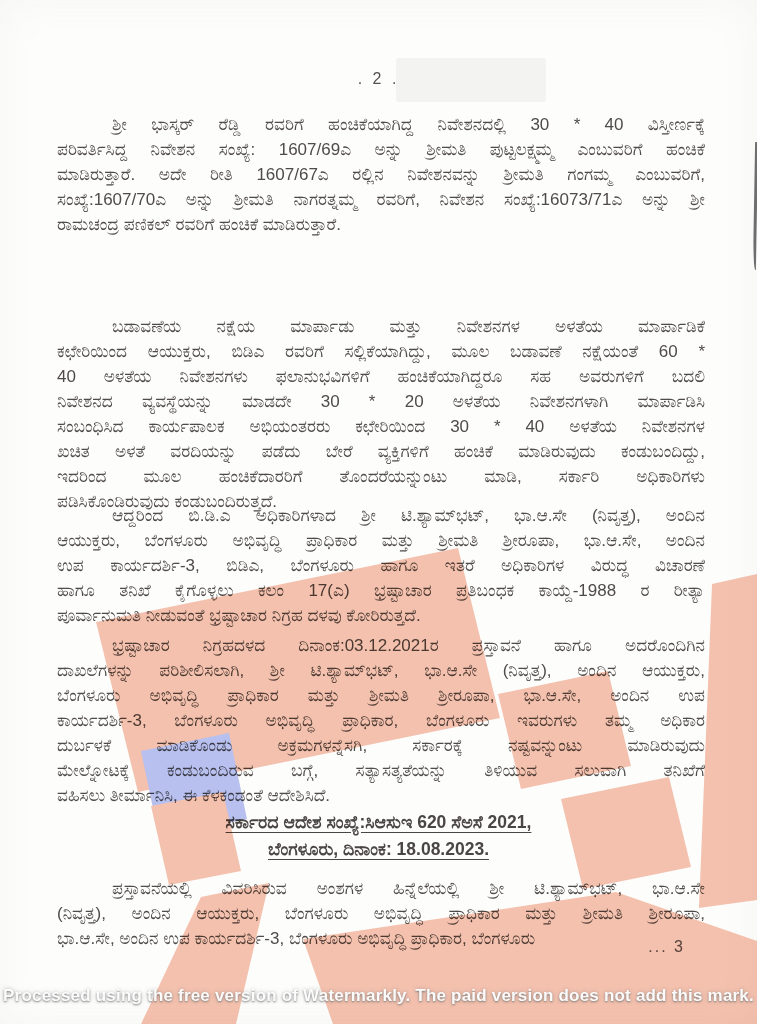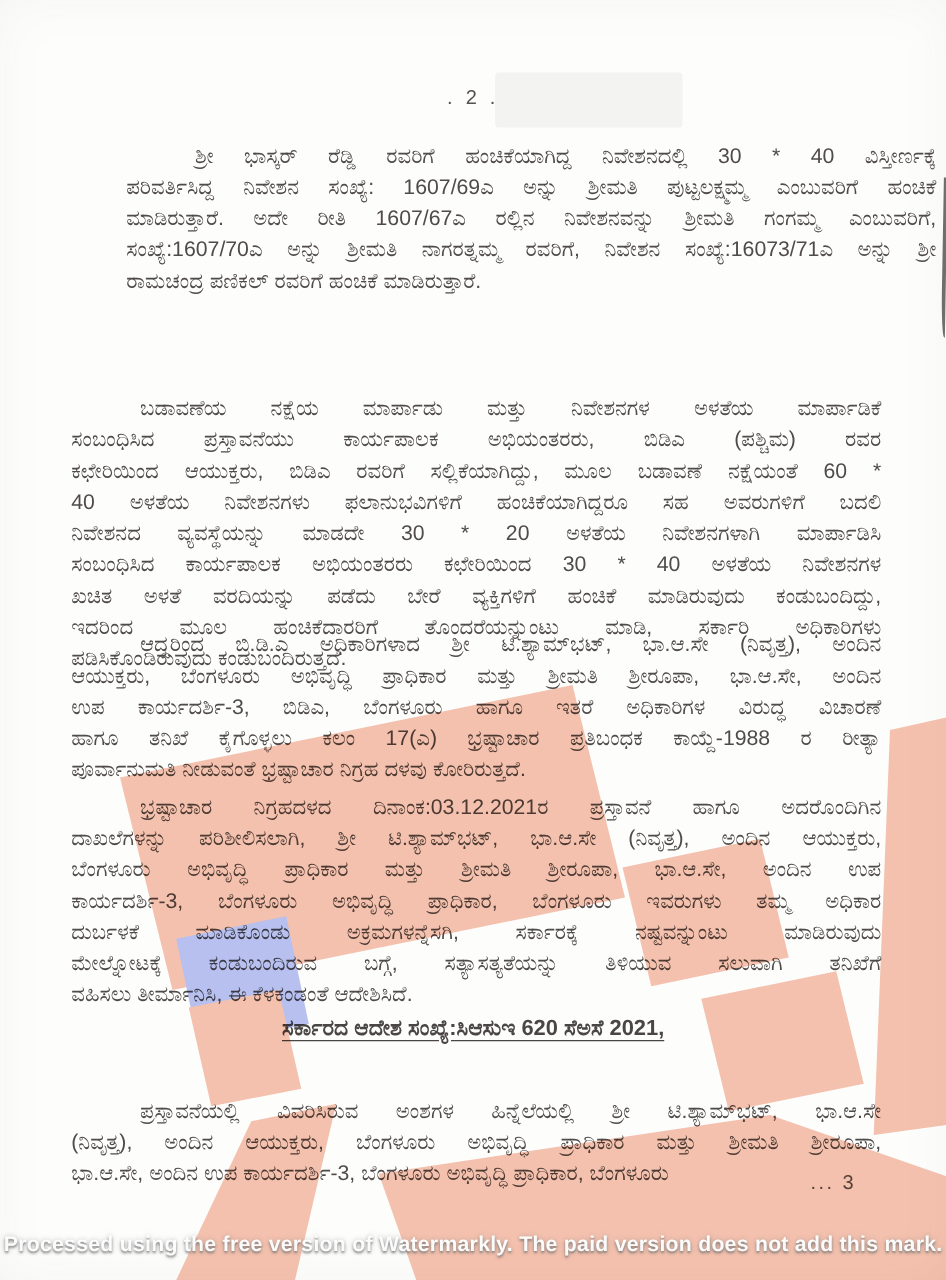--- a/index.html
+++ b/index.html
@@ -22,21 +22,21 @@
   .para{position:absolute;left:0;width:648px;}
   .line{
     height:25px;
     text-align:justify;
     text-align-last:justify;
     white-space:nowrap;
     overflow:visible;
   }
   .line.last{text-align-last:left;white-space:normal;}
   .line.indent{padding-left:55px;}
-  .p1{top:112px;margin-left:44px;}
+  .p1{top:112px;}
   .p2{top:268px;margin-top:46px;}
   .p3{top:503px;}
   .p4{top:633px;}
   .p5{top:876px;}
   .pagenum-top{
     position:absolute;top:70px;left:0;width:100%;
     text-align:center;color:#55504d;font-size:16px;letter-spacing:3px;
     z-index:1;
   }
   .order-heading{
@@ -94,21 +94,20 @@
   <div class="content">
     <div class="para p1">
         <div class="line indent">ಶ್ರೀ ಭಾಸ್ಕರ್ ರೆಡ್ಡಿ ರವರಿಗೆ ಹಂಚಿಕೆಯಾಗಿದ್ದ ನಿವೇಶನದಲ್ಲಿ 30 * 40 ವಿಸ್ತೀರ್ಣಕ್ಕೆ</div>
         <div class="line">ಪರಿವರ್ತಿಸಿದ್ದ ನಿವೇಶನ ಸಂಖ್ಯೆ: 1607/69ಎ ಅನ್ನು ಶ್ರೀಮತಿ ಪುಟ್ಟಲಕ್ಷ್ಮಮ್ಮ ಎಂಬುವರಿಗೆ ಹಂಚಿಕೆ</div>
         <div class="line">ಮಾಡಿರುತ್ತಾರೆ. ಅದೇ ರೀತಿ 1607/67ಎ ರಲ್ಲಿನ ನಿವೇಶನವನ್ನು ಶ್ರೀಮತಿ ಗಂಗಮ್ಮ ಎಂಬುವರಿಗೆ,</div>
         <div class="line">ಸಂಖ್ಯೆ:1607/70ಎ ಅನ್ನು ಶ್ರೀಮತಿ ನಾಗರತ್ನಮ್ಮ ರವರಿಗೆ, ನಿವೇಶನ ಸಂಖ್ಯೆ:16073/71ಎ ಅನ್ನು ಶ್ರೀ</div>
         <div class="line last">ರಾಮಚಂದ್ರ ಪಣಿಕಲ್ ರವರಿಗೆ ಹಂಚಿಕೆ ಮಾಡಿರುತ್ತಾರೆ.</div>
       </div>
     <div class="para p2">
         <div class="line indent">ಬಡಾವಣೆಯ ನಕ್ಷೆಯ ಮಾರ್ಪಾಡು ಮತ್ತು ನಿವೇಶನಗಳ ಅಳತೆಯ ಮಾರ್ಪಾಡಿಕೆ</div>
-        <div class="line">ಸಂಬಂಧಿಸಿದ ಪ್ರಸ್ತಾವನೆಯು ಕಾರ್ಯಪಾಲಕ ಅಭಿಯಂತರರು, ಬಿಡಿಎ (ಪಶ್ಚಿಮ) ರವರ</div>
         <div class="line">ಕಛೇರಿಯಿಂದ ಆಯುಕ್ತರು, ಬಿಡಿಎ ರವರಿಗೆ ಸಲ್ಲಿಕೆಯಾಗಿದ್ದು, ಮೂಲ ಬಡಾವಣೆ ನಕ್ಷೆಯಂತೆ 60 *</div>
         <div class="line">40 ಅಳತೆಯ ನಿವೇಶನಗಳು ಫಲಾನುಭವಿಗಳಿಗೆ ಹಂಚಿಕೆಯಾಗಿದ್ದರೂ ಸಹ ಅವರುಗಳಿಗೆ ಬದಲಿ</div>
         <div class="line">ನಿವೇಶನದ ವ್ಯವಸ್ಥೆಯನ್ನು ಮಾಡದೇ 30 * 20 ಅಳತೆಯ ನಿವೇಶನಗಳಾಗಿ ಮಾರ್ಪಾಡಿಸಿ</div>
         <div class="line">ಸಂಬಂಧಿಸಿದ ಕಾರ್ಯಪಾಲಕ ಅಭಿಯಂತರರು ಕಛೇರಿಯಿಂದ 30 * 40 ಅಳತೆಯ ನಿವೇಶನಗಳ</div>
         <div class="line">ಖಚಿತ ಅಳತೆ ವರದಿಯನ್ನು ಪಡೆದು ಬೇರೆ ವ್ಯಕ್ತಿಗಳಿಗೆ ಹಂಚಿಕೆ ಮಾಡಿರುವುದು ಕಂಡುಬಂದಿದ್ದು,</div>
         <div class="line">ಇದರಿಂದ ಮೂಲ ಹಂಚಿಕೆದಾರರಿಗೆ ತೊಂದರೆಯನ್ನುಂಟು ಮಾಡಿ, ಸರ್ಕಾರಿ ಅಧಿಕಾರಿಗಳು</div>
         <div class="line last">ಪಡಿಸಿಕೊಂಡಿರುವುದು ಕಂಡುಬಂದಿರುತ್ತದೆ.</div>
       </div>
     <div class="para p3">
         <div class="line indent">ಆದ್ದರಿಂದ ಬಿ.ಡಿ.ಎ ಅಧಿಕಾರಿಗಳಾದ ಶ್ರೀ ಟಿ.ಶ್ಯಾಮ್‌ಭಟ್, ಭಾ.ಆ.ಸೇ (ನಿವೃತ್ತ), ಅಂದಿನ</div>
@@ -128,20 +127,21 @@
       </div>
     <div class="para p5">
         <div class="line indent">ಪ್ರಸ್ತಾವನೆಯಲ್ಲಿ ವಿವರಿಸಿರುವ ಅಂಶಗಳ ಹಿನ್ನೆಲೆಯಲ್ಲಿ ಶ್ರೀ ಟಿ.ಶ್ಯಾಮ್‌ಭಟ್, ಭಾ.ಆ.ಸೇ</div>
         <div class="line">(ನಿವೃತ್ತ), ಅಂದಿನ ಆಯುಕ್ತರು, ಬೆಂಗಳೂರು ಅಭಿವೃದ್ಧಿ ಪ್ರಾಧಿಕಾರ ಮತ್ತು ಶ್ರೀಮತಿ ಶ್ರೀರೂಪಾ,</div>
         <div class="line last">ಭಾ.ಆ.ಸೇ, ಅಂದಿನ ಉಪ ಕಾರ್ಯದರ್ಶಿ-3, ಬೆಂಗಳೂರು ಅಭಿವೃದ್ಧಿ ಪ್ರಾಧಿಕಾರ, ಬೆಂಗಳೂರು</div>
       </div>
   </div>
 
   <div class="order-heading">
     <div class="h-line">ಸರ್ಕಾರದ ಆದೇಶ ಸಂಖ್ಯೆ:ಸಿಆಸುಇ 620 ಸೆಅಸೆ 2021,</div>
+    <div class="h-line">ಬೆಂಗಳೂರು, ದಿನಾಂಕ: 18.08.2023.</div>
   </div>
 
   <div class="pagenum-bottom">... 3</div>
 
   <div class="artifact-edge-line"></div>
 
   <svg class="wm-shapes" width="757" height="1024" viewBox="0 0 757 1024" xmlns="http://www.w3.org/2000/svg">
     <polygon points="96,622 458,548 500,718 138,792" fill="#f6c3b0"></polygon>
     <polygon points="498,694 608,671 631,766 521,789" fill="#f6c3b0"></polygon>
     <polygon points="141,751 229,733 247,819 159,837" fill="#b9c2f2"></polygon>

